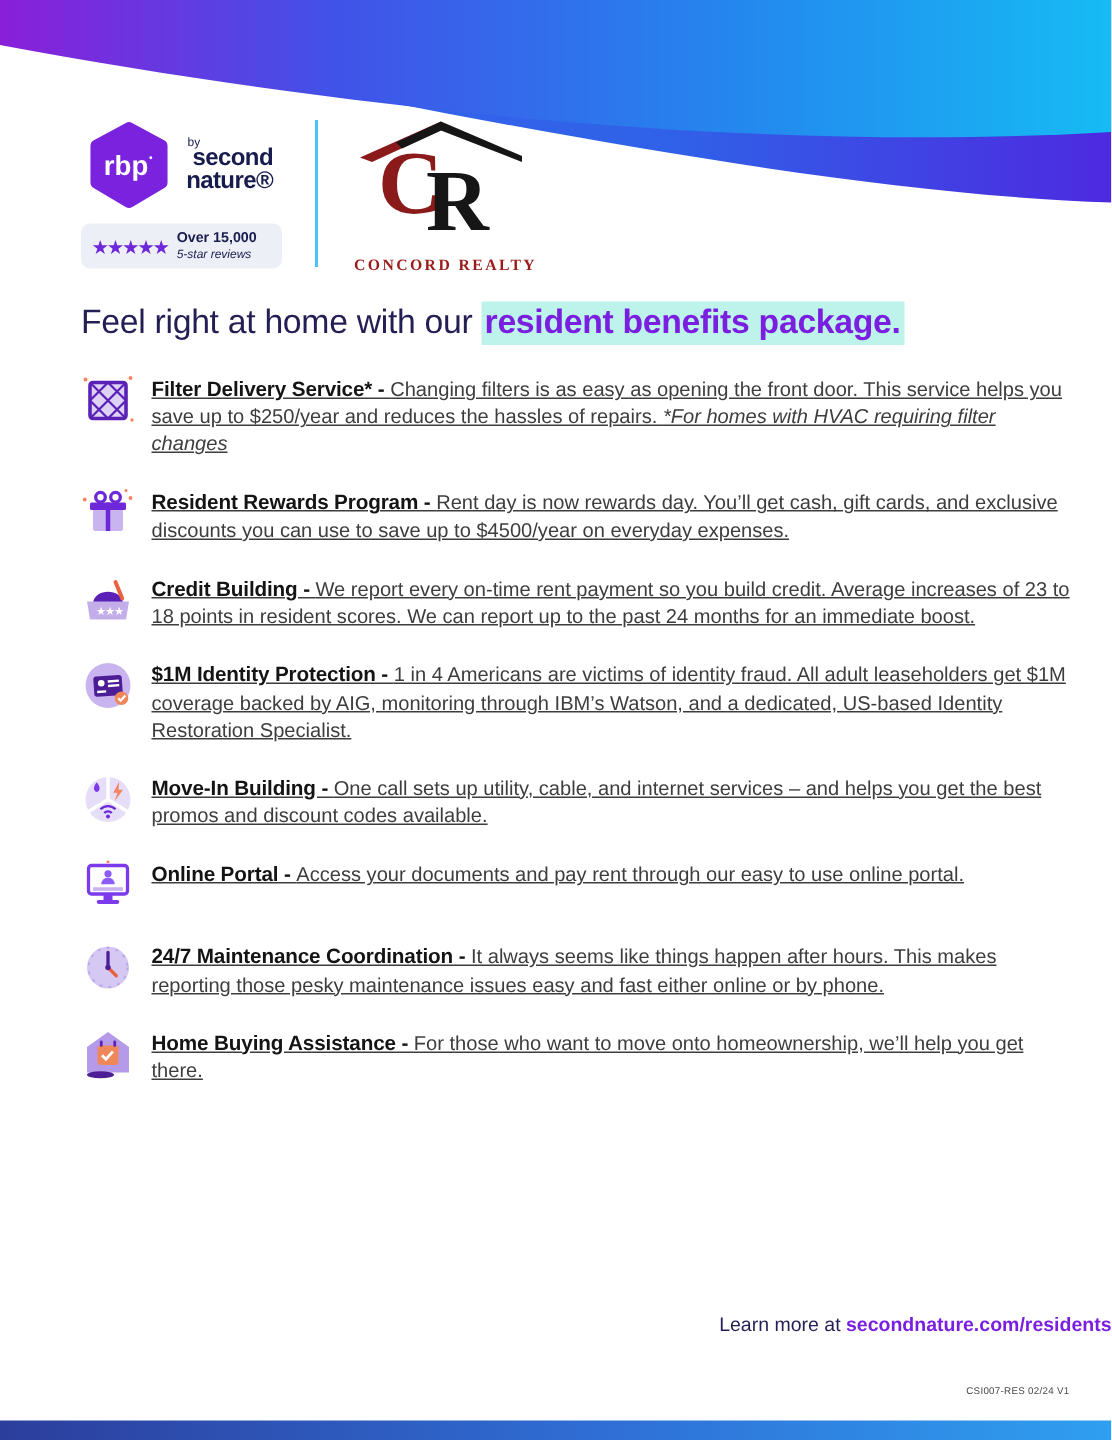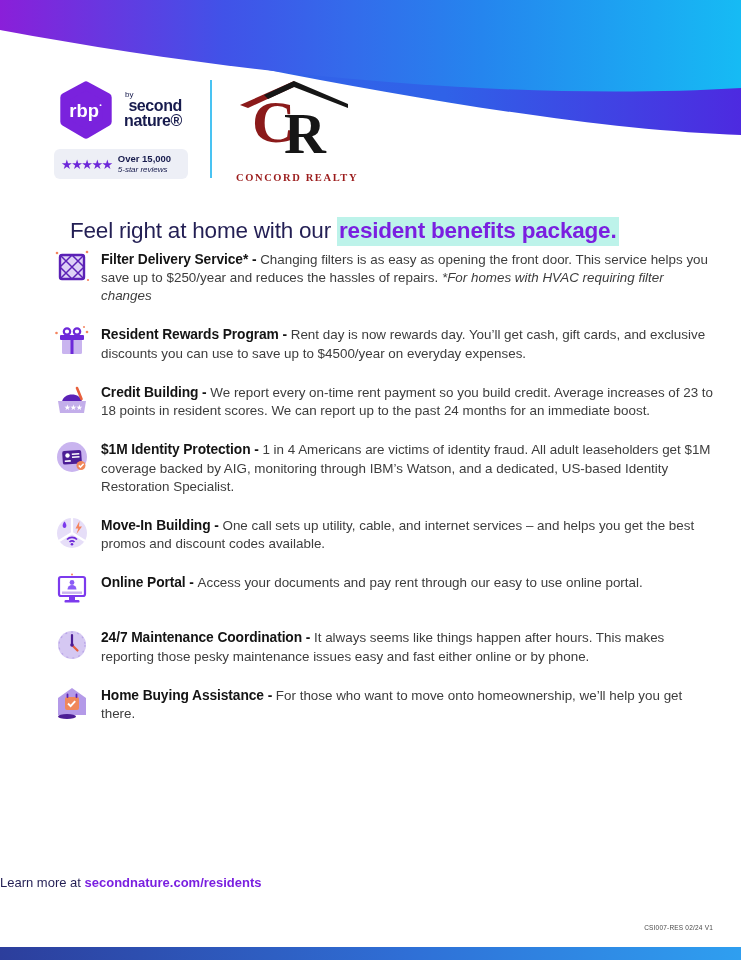--- a/index.html
+++ b/index.html
@@ -21,32 +21,32 @@
   .rev-l2{display:block;font-size:8px;font-weight:400;font-style:italic;}
   .logo-divider{width:2px;height:98px;background:#49c3f2;margin:2px 24px 0 22px;}
   .concord-block{width:116px;text-align:center;position:relative;}
   .cr-roof{display:block;margin:0 auto;}
   .cr-mono{position:relative;height:60px;width:116px;font-family:"Liberation Serif",serif;}
   .cr-c{position:absolute;left:16px;top:-20px;font-size:60px;font-weight:700;color:#8b1a1a;}
   .cr-r{position:absolute;left:48px;top:-8px;font-size:58px;font-weight:700;color:#161616;}
   .cr-name{font-family:"Liberation Serif",serif;font-size:10.5px;font-weight:700;
        color:#9b1b1b;letter-spacing:1.6px;margin-top:4px;white-space:nowrap;}
   
-  .headline{position:absolute;left:54px;top:202px;margin:16px;font-size:22.5px;font-weight:500;
+  .headline{position:absolute;left:54px;top:202px;margin:0;font-size:22.5px;font-weight:500;
        color:#231f54;letter-spacing:-.2px;white-space:nowrap;}
   .headline .hl{color:#7a1fe0;font-weight:800;background:#bdf3ea;padding:1px 3px 3px 2px;}
   
   .benefits{position:absolute;left:54px;top:251px;width:662px;}
   .brow{display:flex;margin-bottom:21px;}
   .bicon{flex:0 0 36px;width:36px;height:36px;margin-right:11px;margin-top:-2px;}
-  .btext{flex:1;font-size:13.4px;color:#3d3d3d;line-height:1.34;margin:0;}
+  .btext{flex:1;font-size:13.4px;color:#3d3d3d;line-height:1.34;margin:0;text-decoration:underline;}
   .btext strong{color:#141414;font-size:13.8px;letter-spacing:-.1px;}
   .btext em{font-style:italic;}
   
-  .footer{position:absolute;top:875px;left:0;width:100%;text-align:left;
+  .footer{position:absolute;top:875px;left:0;width:100%;text-align:right;
        font-size:13px;color:#231f54;}
   .footer .link{color:#7a1fe0;font-weight:700;text-decoration:none;cursor:pointer;}
   .doc-code{position:absolute;top:924px;right:28px;font-size:6.5px;color:#4a4a4a;letter-spacing:.2px;}
   .bottom-bar{position:absolute;bottom:0;left:0;width:741px;height:13px;
        background:linear-gradient(90deg,#2c3e9c 0%,#2f6fd6 55%,#2f9ff0 100%);}
 </style>
 </head>
 <body>
 
 <div class="page">

